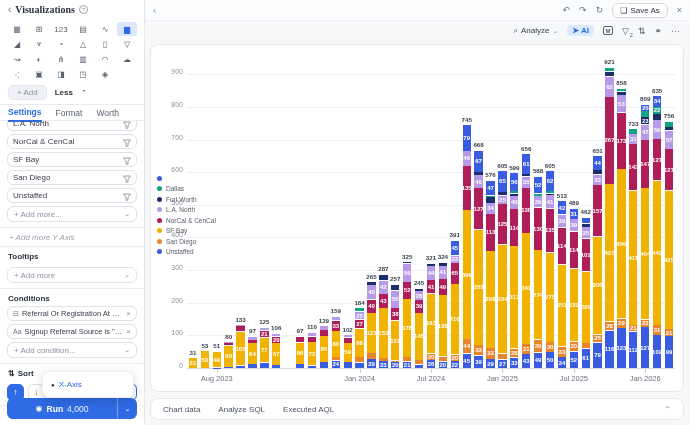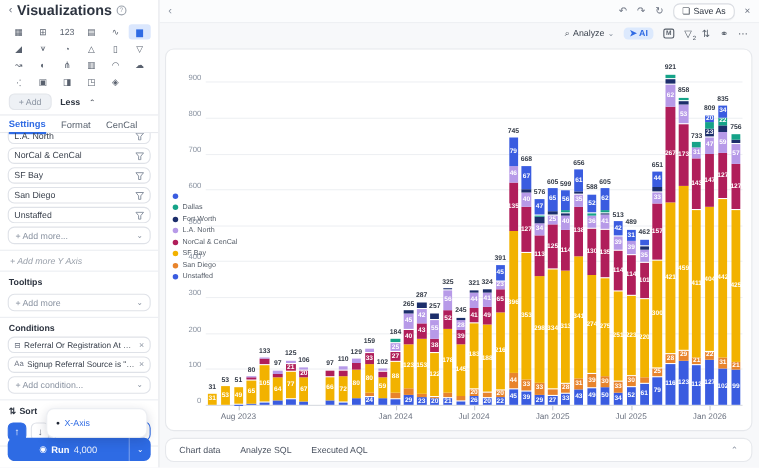--- a/index.html
+++ b/index.html
@@ -3,21 +3,21 @@
 <meta charset="utf-8">
 <style>
   * { margin:0; padding:0; box-sizing:border-box; }
   html,body { width:690px; height:425px; font-family:"Liberation Sans",sans-serif; background:#f7f8fa; overflow:hidden; }
   .app { position:relative; width:690px; height:425px; }
 
   
   .sidebar { position:absolute; left:0; top:0; width:145px; height:425px; background:#fff; border-right:1px solid #e3e5e9; overflow:hidden; z-index:4; }
   .sb-header { display:flex; align-items:center; gap:4px; padding:4px 8px; height:19px; }
   .sb-back { color:#6b7280; font-size:10px; cursor:pointer; }
-  .sb-title { font-size:13px; font-weight:bold; color:#2d3440; }
+  .sb-title { font-size:10px; font-weight:bold; color:#2d3440;font-family:Liberation Serif, serif; }
   .sb-help { width:9px; height:9px; border:1px solid #9aa1ab; border-radius:50%; color:#9aa1ab; font-size:6px; display:flex; align-items:center; justify-content:center; }
   .viz-grid { display:grid; grid-template-columns:repeat(6,1fr); gap:1px 2px; padding:3px 7px 2px; }
   .viz-ic { height:14px; display:flex; align-items:center; justify-content:center; font-size:8px; color:#59616e; border-radius:3px; cursor:pointer; }
   .viz-ic.sel { background:#dbe7fd; color:#2f6be4; }
   .add-row { display:flex; align-items:center; gap:8px; padding:2px 8px 4px; }
   .add-btn { background:#eef1f5; border:1px solid #e2e5ea; border-radius:5px; color:#8a93a1; font-size:8px; padding:2px 8px; }
   .less-lbl { font-size:8px; font-weight:bold; color:#2d3440; }
   .less-car { font-size:7px; color:#2d3440; }
   .sb-tabs { display:flex; border-bottom:1px solid #e8eaee; border-top:1px solid #e8eaee; padding:0 8px; gap:14px; height:17px; align-items:center; }
   .sb-tab { font-size:8.5px; color:#5b6470; padding:3px 0; cursor:pointer; }
@@ -124,21 +124,21 @@
         <div class="viz-ic">◈</div>
       </div>
     <div class="add-row">
       <button class="add-btn">+ Add</button>
       <span class="less-lbl">Less</span>
       <span class="less-car">⌃</span>
     </div>
     <div class="sb-tabs" id="sbTabs">
         <div class="sb-tab active">Settings</div>
         <div class="sb-tab">Format</div>
-        <div class="sb-tab">CenCal</div>
+        <div class="sb-tab">Worth</div>
       </div>
     <div class="series-wrap" id="seriesList">
         <div class="series-row">
           <span class="series-txt">L.A. North</span>
           <span class="funnel"><svg width="8" height="8" viewBox="0 0 8 8">
               <path d="M0.5 1 h7 L5 4 v3.2 h-2 V4 Z" fill="none" stroke="#8a93a1" stroke-width="0.9"></path>
             </svg></span>
         </div>
         <div class="series-row">
           <span class="series-txt">NorCal &amp; CenCal</span>

